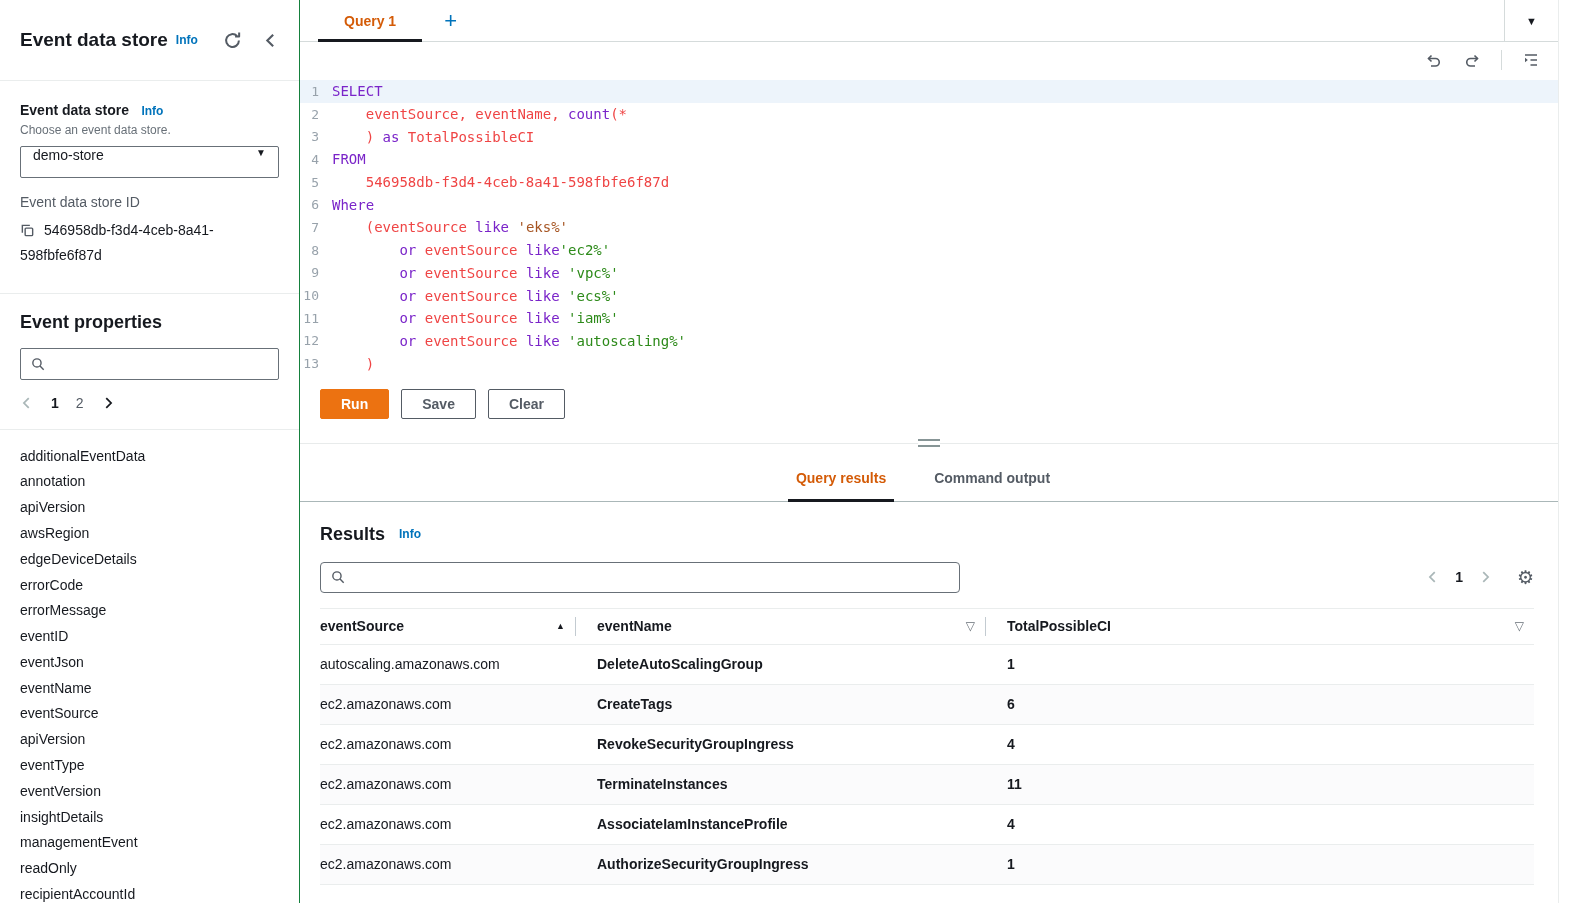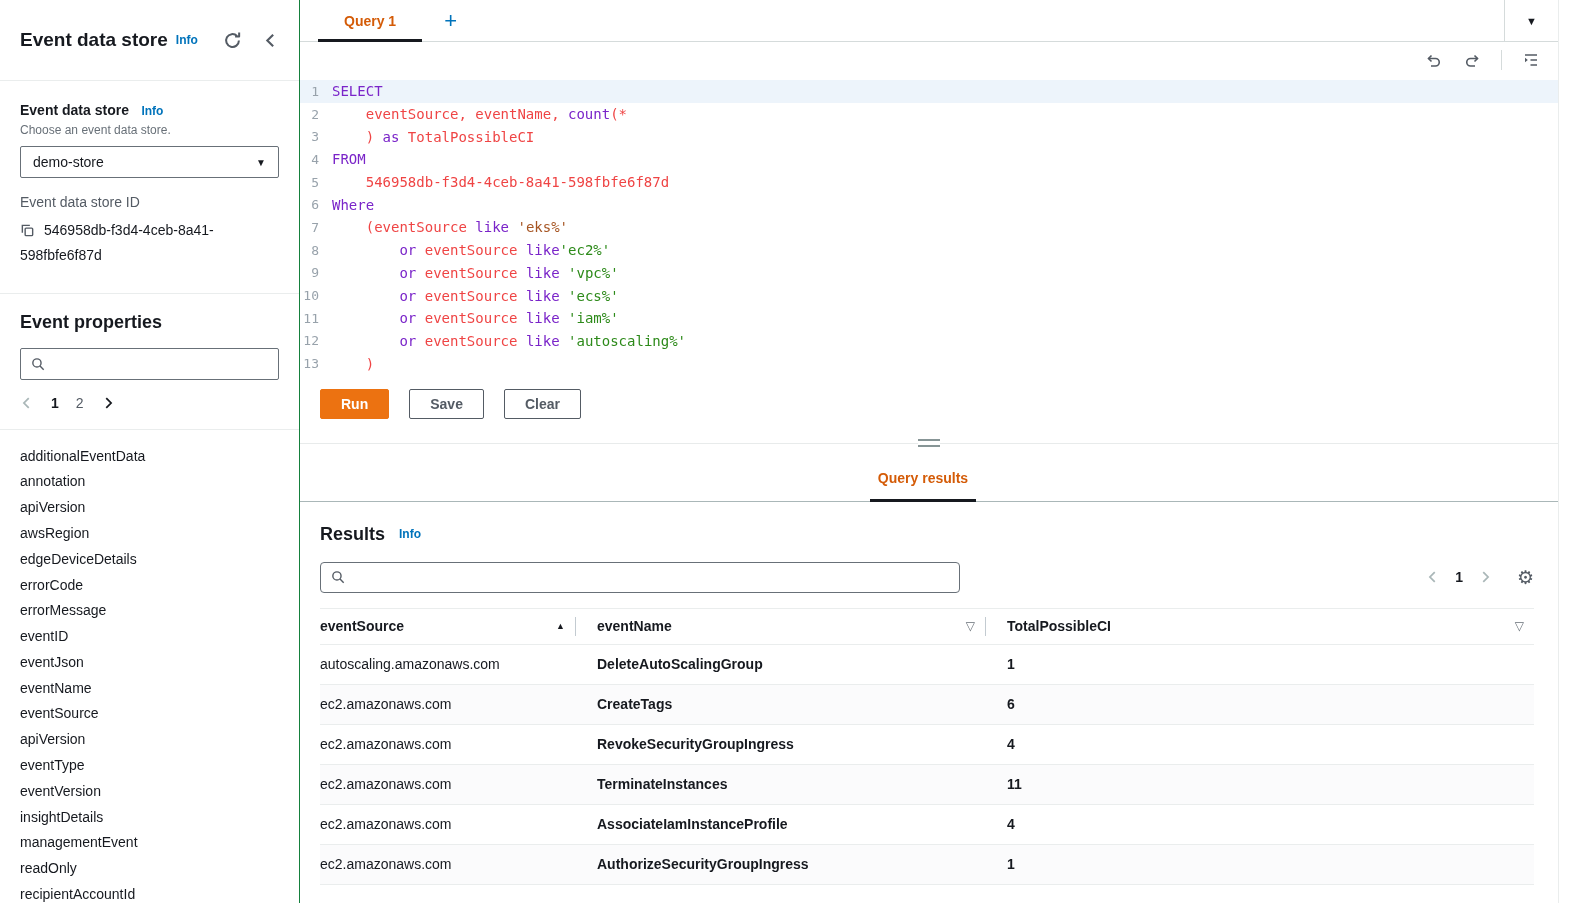--- a/index.html
+++ b/index.html
@@ -10,21 +10,21 @@
   .sidebar{width:300px;flex:none;border-right:1px solid #15803d;overflow:hidden;}
   .sb-header{height:80px;display:flex;align-items:center;padding:0 20px;}
   .sb-header h1{font-size:19px;font-weight:700;}
   .info-link{color:var(--link_blue,#0073bb);font-size:12px;font-weight:700;margin-left:8px;text-decoration:none;cursor:pointer;}
   .sb-header-icons{margin-left:auto;display:flex;align-items:center;gap:20px;color:#545b64;}
   .icon-btn{display:flex;cursor:pointer;color:#545b64;}
   .divider{height:1px;background:#eaeded;}
   .sb-store{padding:20px 20px 26px;}
   .sb-label{font-weight:700;font-size:14px;}
   .sb-help{color:#687078;font-size:12px;margin-top:4px;}
-  .select{margin-top:9px;height:32px;border:1px solid #687078;border-radius:2px;display:flex;align-items:center;justify-content:space-between;padding:0 12px;font-size:14px;cursor:pointer;background:#fff;}
+  .select{margin-top:9px;height:32px;border:1px solid #687078;border-radius:2px;display:flex;justify-content:space-between;padding:0 12px;font-size:14px;cursor:pointer;background:#fff;}
   .id-label{margin-top:16px;font-size:14px;color:#545b64;}
   .id-value{margin-top:9px;font-size:14px;line-height:1.6;word-break:break-word;}
   .copy-icon{display:inline-block;vertical-align:-3px;margin-right:9px;cursor:pointer;color:#545b64;}
   .sb-props{padding:18px 20px 18px;}
   .sb-props h2{font-size:18px;font-weight:700;}
   .search{margin-top:15px;height:32px;border:1px solid #687078;border-radius:2px;display:flex;align-items:center;gap:8px;padding:0 10px;background:#fff;}
   .search input{border:none;outline:none;flex:1;font-size:14px;font-family:inherit;background:transparent;color:#16191f;}
   .pager{margin-top:15px;display:flex;align-items:center;gap:17px;font-size:14px;}
   .page{color:#545b64;cursor:pointer;}
   .page.current{color:#16191f;font-weight:700;}
@@ -47,21 +47,21 @@
   .editor{margin-top:2px;font-family:"DejaVu Sans Mono",monospace;}
   .code-line{display:flex;height:22.7px;align-items:center;}
   .code-line.active{background:#edf4fb;}
   .gutter{flex:none;width:32px;text-align:right;padding-right:13px;font-size:13px;color:#98a2ab;}
   .code{white-space:pre;font-size:14px;}
   .tk-k{color:var(--keyword_purple,#7a24c9);}
   .tk-s{color:var(--string_green,#2d8a1a);}
   .tk-r{color:var(--string_brown,#a65523);}
   .tk-p{color:#ef4444;}
 
-  .actions{display:flex;gap:20px;margin:14px 0 0 20px;}
+  .actions{display:flex;gap:12px;margin:14px 0 0 20px;}
   .btn{font-family:inherit;font-size:14px;font-weight:700;padding:6px 20px;border-radius:2px;cursor:pointer;}
   .btn-primary{background:var(--accent_orange,#ec7211);border:1px solid var(--accent_orange,#ec7211);color:#fff;}
   .btn-secondary{background:#fff;border:1px solid #545b64;color:#545b64;}
 
   .splitter{margin-top:24px;position:relative;height:1px;background:#e8ebeb;}
   .split-handle{position:absolute;left:50%;top:-4px;transform:translateX(-50%);width:22px;height:8px;background:#fff;border-top:2px solid #879596;border-bottom:2px solid #879596;cursor:row-resize;}
 
   .rtabs{margin-top:12px;display:flex;padding-left:20px;border-bottom:1px solid #aab7b8;height:46px;flex:none;justify-content:center;}
   .rtab{display:flex;align-items:center;font-size:14px;font-weight:700;color:#545b64;padding:0 8px;margin-right:32px;position:relative;cursor:pointer;}
   .rtab.active{color:var(--active_tab_orange,#d45b07);}
@@ -274,20 +274,21 @@
       <button class="btn btn-secondary">Save</button>
       <button class="btn btn-secondary">Clear</button>
     </div>
 
     <div class="splitter">
       <span class="split-handle"></span>
     </div>
 
     <div class="rtabs">
       <div class="rtab active">Query results</div>
+      <div class="rtab">Command output</div>
     </div>
 
     <div class="results">
       <div class="results-head">
         <h2>Results</h2>
         <a class="info-link" style="margin-left:14px;">Info</a>
       </div>
 
       <div class="results-controls">
         <div class="search big">

